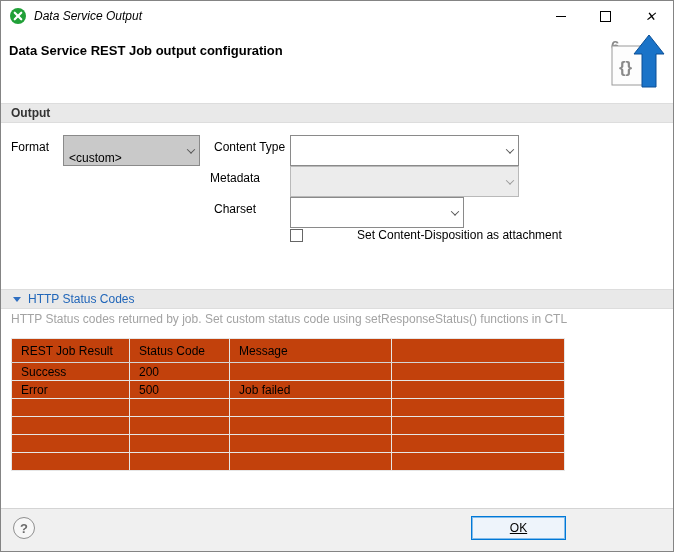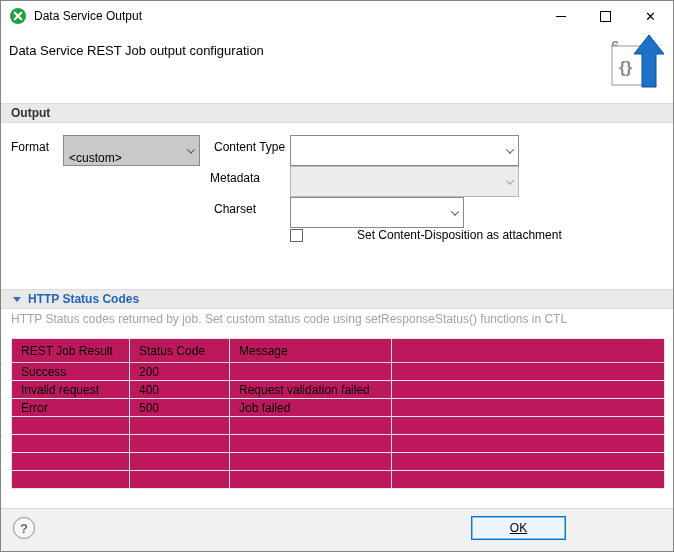--- a/index.html
+++ b/index.html
@@ -2,61 +2,61 @@
 <html><head>
 <meta charset="utf-8">
 <style>
   html,body{margin:0;padding:0;background:#d4d4d4;}
   .dialog{
     position:relative;width:674px;height:552px;box-sizing:border-box;
     background:#ffffff;border:1px solid #848484;overflow:hidden;
     font-family:"Liberation Sans",sans-serif;font-size:12px;color:#000;
   }
   
-  .titlebar{position:absolute;top:0;left:0;right:0;height:30px;background:#fff;display:flex;align-items:center;}
+  .titlebar{position:absolute;top:0;left:0;right:0;height:30px;background:#fff;display:flex;align-items:center;font-style:italic;}
   .app-icon{margin-left:9px;width:16px;height:16px;flex:0 0 16px;}
   .titletext{margin-left:8px;font-size:12px;}
   .win-controls{margin-left:auto;display:flex;height:100%;}
   .win-btn{width:45px;height:30px;display:flex;align-items:center;justify-content:center;cursor:default;}
   .glyph-min{width:10px;border-top:1px solid #000;display:block;}
   .glyph-max{width:9px;height:9px;border:1px solid #000;display:block;}
   .glyph-close{font-size:13px;line-height:13px;}
   
   .header{position:absolute;top:30px;left:0;right:0;height:72px;background:#fff;}
-  .header-title{position:absolute;left:8px;top:12px;font-size:13px;font-weight:normal;}
+  .header-title{position:absolute;left:8px;top:12px;font-size:13px;font-weight:bold;}
   .header-icon{position:absolute;right:8px;top:2px;}
   
   .section-bar{position:absolute;left:0;right:0;height:20px;background:#e9e9e9;
     border-top:1px solid #dddddd;border-bottom:1px solid #dddddd;display:flex;align-items:center;box-sizing:border-box;}
   .output-bar{top:102px;}
   .output-label{margin-left:10px;font-weight:bold;color:#333;}
   .http-bar{top:288px;}
   .twistie{margin-left:12px;width:0;height:0;border-left:4px solid transparent;border-right:4px solid transparent;border-top:5px solid #2f6fc1;}
-  .http-label{margin-left:7px;font-weight:bold;color:#2166b9;}
+  .http-label{margin-left:7px;font-weight:normal;color:#2166b9;}
   
   .form-label{position:absolute;white-space:nowrap;}
   .lbl-format{left:10px;top:139px;}
   .lbl-ctype{left:213px;top:139px;}
   .lbl-meta{left:209px;top:170px;}
   .lbl-charset{left:213px;top:201px;}
   .combo{position:absolute;height:31px;box-sizing:border-box;border:1px solid #8a8a8a;background:#fff;display:flex;align-items:flex-end;cursor:default;}
   .combo .val{flex:1;padding-left:5px;overflow:hidden;white-space:nowrap;}
   .combo .chev{width:17px;height:100%;display:flex;align-items:center;justify-content:center;}
   .combo .chev::before{content:"";width:5px;height:5px;border-right:1px solid #555;border-bottom:1px solid #555;transform:rotate(45deg) translate(-1px,-1px);}
   .combo-format{left:62px;top:134px;width:137px;background:#c9c9c9;}
   .combo-ctype{left:289px;top:134px;width:229px;}
   .combo-meta{left:289px;top:165px;width:229px;background:#ececec;border-color:#b9b9b9;}
   .combo-meta .chev::before{border-color:#9a9a9a;}
   .combo-charset{left:289px;top:196px;width:174px;}
   .checkbox-row{position:absolute;left:289px;top:227px;display:flex;align-items:center;gap:48px;}
   .checkbox-box{width:13px;height:13px;box-sizing:border-box;border:1px solid #666;background:#fff;}
   .checkbox-label{margin-left:6px;}
   
   .section-desc{position:absolute;left:10px;top:311px;color:#a3a3a3;}
-  table.status{position:absolute;left:10px;top:337px;width:654px;border-collapse:collapse;table-layout:fixed;background:#be185d;border:1px solid #c0c0c0;}
+  table.status{position:absolute;left:10px;top:337px;width:554px;border-collapse:collapse;table-layout:fixed;background:#c2410c;border:1px solid #c0c0c0;}
   table.status th, table.status td{border:1px solid #e6e6e6;text-align:left;font-weight:normal;
     padding:0 9px;font-size:12px;overflow:hidden;white-space:nowrap;}
   table.status th{height:23px;border-bottom:1px solid #d4d4d4;}
   table.status td{height:17px;}
   
   .footer{position:absolute;left:0;right:0;bottom:0;height:43px;background:#f0f0f0;border-top:1px solid #d4d4d4;box-sizing:border-box;}
   .help-btn{position:absolute;left:12px;top:8px;width:22px;height:22px;box-sizing:border-box;border:1px solid #8f8f8f;border-radius:50%;
     background:#f7f7f7;display:flex;align-items:center;justify-content:center;color:#6b6b6b;font-weight:bold;font-size:13px;cursor:default;}
   .btn{position:absolute;top:7px;height:24px;box-sizing:border-box;background:#ececec;border:1px solid #a8a8a8;
     display:flex;align-items:center;justify-content:center;font-size:12px;cursor:default;text-decoration:underline;}
@@ -154,26 +154,20 @@
         </tr>
     </thead>
     <tbody>
         <tr>
           <td>Success</td>
           <td>200</td>
           <td></td>
           <td></td>
         </tr>
         <tr>
-          <td>Invalid request</td>
-          <td>400</td>
-          <td>Request validation failed</td>
-          <td></td>
-        </tr>
-        <tr>
           <td>Error</td>
           <td>500</td>
           <td>Job failed</td>
           <td></td>
         </tr>
         <tr>
           <td></td>
           <td></td>
           <td></td>
           <td></td>

